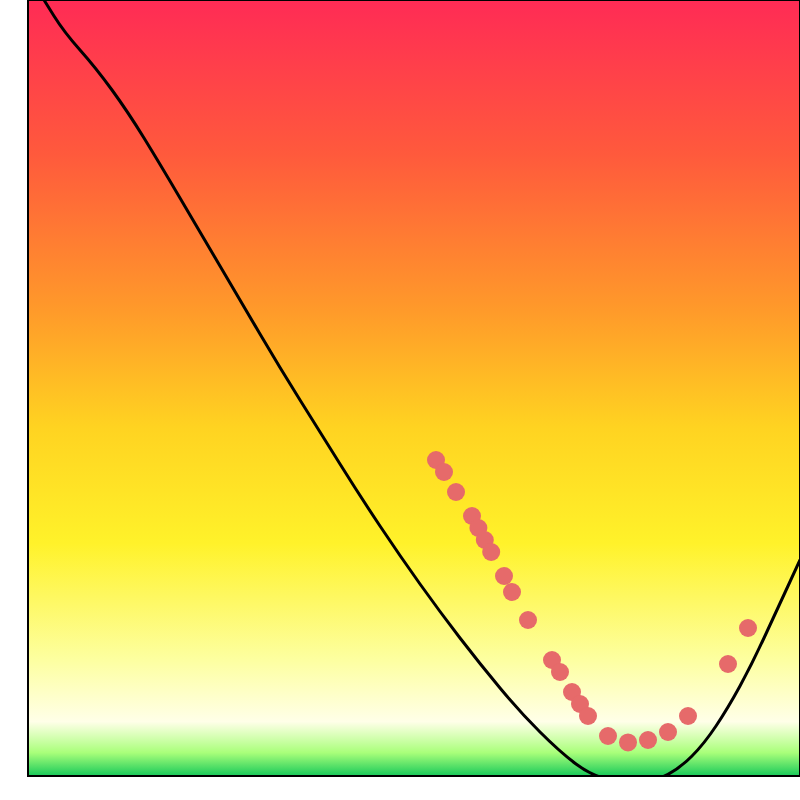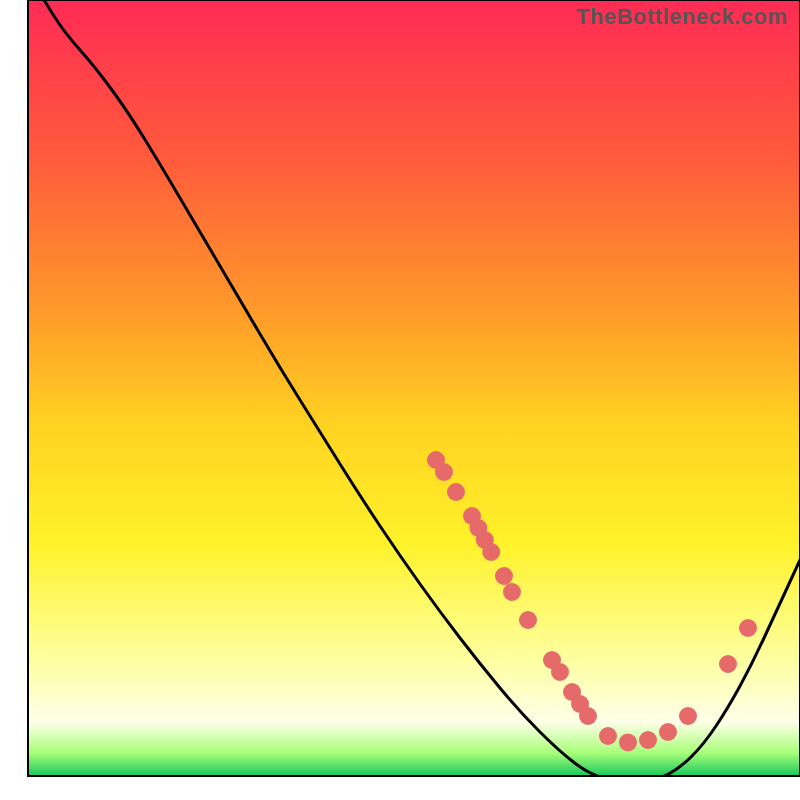--- a/index.html
+++ b/index.html
@@ -27,21 +27,20 @@
     z-index: 10;
   }
   svg {
     display: block;
   }
 </style>
 </head>
 <body>
 
 <div class="chart-container">
-  <div class="watermark">TheBottleneck.com</div>
   <svg id="chart-svg" width="800" height="800" viewBox="0 0 800 800">
     <defs>
       <linearGradient id="bg-grad" x1="0" y1="0" x2="0" y2="1">
           <stop offset="0%" stop-color="#ff2b55"></stop>
           <stop offset="20%" stop-color="#ff5a3c"></stop>
           <stop offset="40%" stop-color="#ff9a2a"></stop>
           <stop offset="55%" stop-color="#ffd321"></stop>
           <stop offset="70%" stop-color="#fff22a"></stop>
           <stop offset="85%" stop-color="#fdffa0"></stop>
           <stop offset="93%" stop-color="#ffffe8"></stop>

